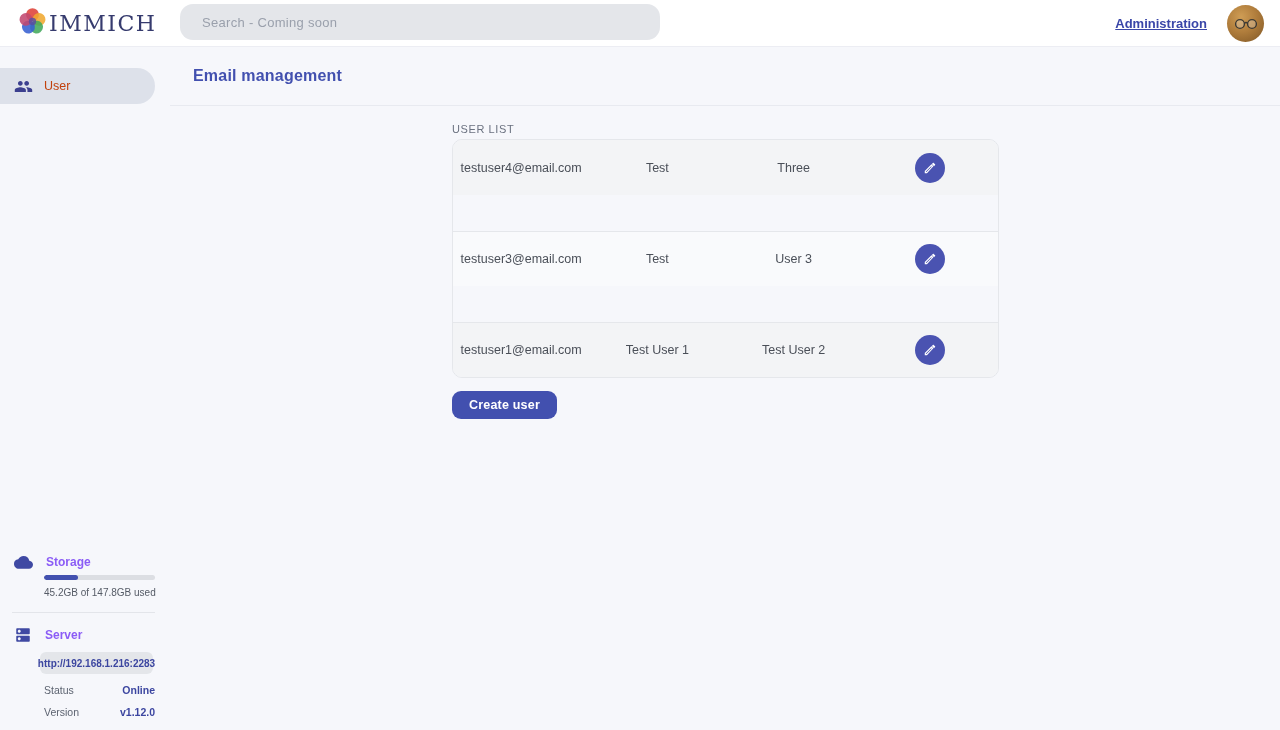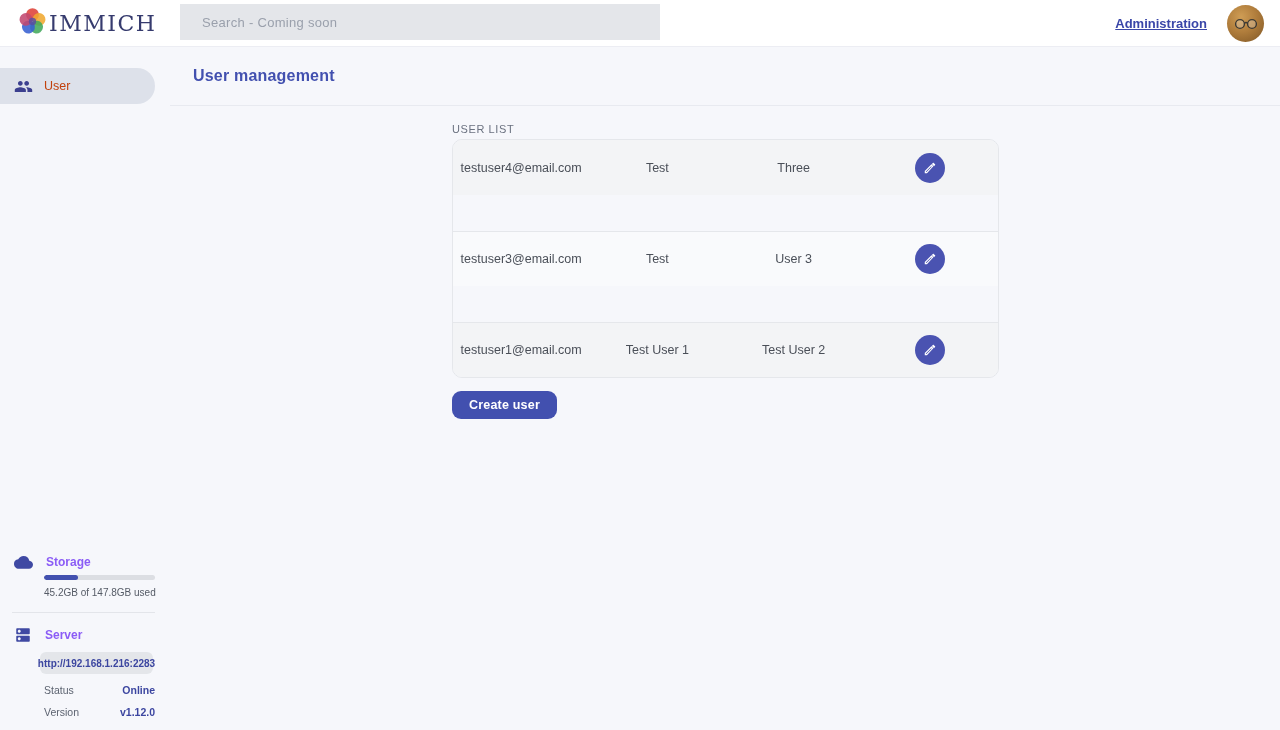--- a/index.html
+++ b/index.html
@@ -6,21 +6,21 @@
   html,body { width:1280px; height:730px; overflow:hidden; }
   body { font-family:"Liberation Sans", sans-serif; background:#f6f7fb; color:#4b5563; position:relative; }
 
   
   .navbar { position:absolute; top:0; left:0; width:1280px; height:47px; background:#ffffff;
             border-bottom:1px solid #ecedf3; display:flex; align-items:center; z-index:10; }
   .brand { display:flex; align-items:center; gap:0; margin-left:16px; cursor:pointer; }
   .brand-text { font-family:"DejaVu Serif", serif; font-size:22px; letter-spacing:1.5px;
                 color:#363b6e; font-weight:500; }
   .search-wrap { position:absolute; left:180px; top:4px; width:480px; height:36px;
-                 background:#e4e6ea; border-radius:0; display:flex; align-items:center; }
+                 background:#e4e6ea; border-radius:13px; display:flex; align-items:center; }
   .search-input { width:100%; height:100%; background:transparent; border:none; outline:none;
                   padding:0 22px; font-size:13px; color:#4b5563; font-family:"Liberation Sans", sans-serif; }
   .search-input::placeholder { color:#9aa0ac; letter-spacing:0.3px; }
   .nav-right { position:absolute; right:16px; top:0; height:47px; display:flex; align-items:center; gap:20px; }
   .admin-link { font-size:13px; font-weight:700; color:#3a46a8; text-decoration:underline; cursor:pointer; }
   .avatar { width:37px; height:37px; border-radius:50%; cursor:pointer; overflow:hidden;
             background:radial-gradient(circle at 38% 32%, #cf9d55 0%, #b07d3c 45%, #7d5524 100%);
             display:flex; align-items:center; justify-content:center; }
 
   
@@ -151,21 +151,21 @@
     </div>
     <div class="kv-row">
       <span class="kv-label">Version</span>
       <span class="kv-value">v1.12.0</span>
     </div>
   </div>
 </nav>
 
 <main class="main">
   <div class="page-header">
-    <h1 class="page-title">User management</h1>
+    <h1 class="page-title">Email management</h1>
   </div>
 
   <div class="content">
     <div class="section-label">USER LIST</div>
 
     
 
     
     <div class="table-body">
       <div class="trow odd">

